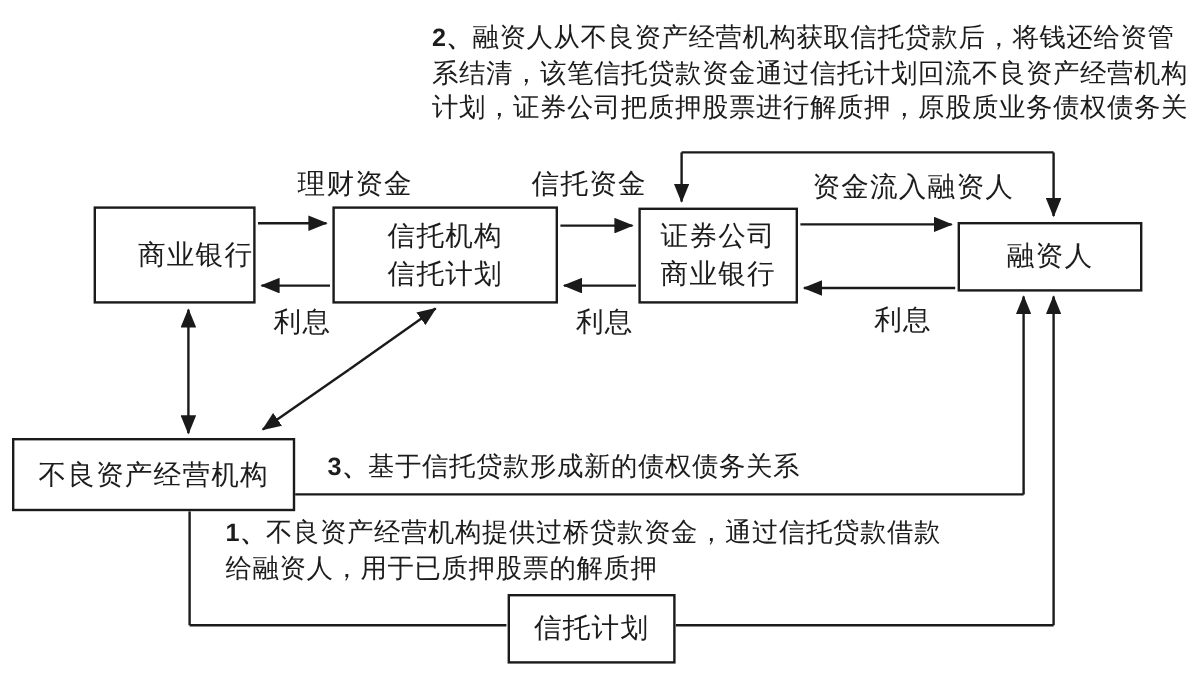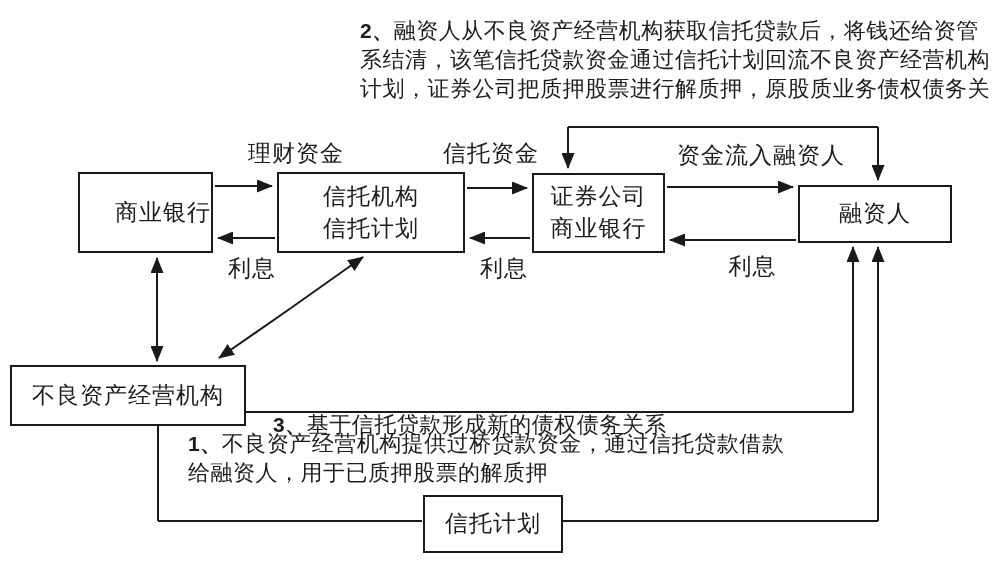--- a/index.html
+++ b/index.html
@@ -122,21 +122,21 @@
   <div class="edge-label center" style="left:660px; top:252px; width:185px;">
     <div>利息</div>
   </div>
 
   <div class="note" style="left:360px; top:16px; width:648px;">
     <span class="num">2、</span><span>融资人从不良资产经营机构获取信托贷款后，将钱还给资管</span>
     <div>系结清，该笔信托贷款资金通过信托计划回流不良资产经营机构</div>
     <div>计划，证券公司把质押股票进行解质押，原股质业务债权债务关</div>
   </div>
 
-  <div class="note" style="left:273px; top:374px;margin-top:36px;">
+  <div class="note" style="left:273px; top:374px;">
     <span class="num">3、</span><span>基于信托贷款形成新的债权债务关系</span>
   </div>
 
   <div class="note" style="left:188px; top:429px; width:680px;">
     <span class="num">1、</span><span>不良资产经营机构提供过桥贷款资金，通过信托贷款借款</span>
     <div>给融资人，用于已质押股票的解质押</div>
   </div>
 
 </div>
 

